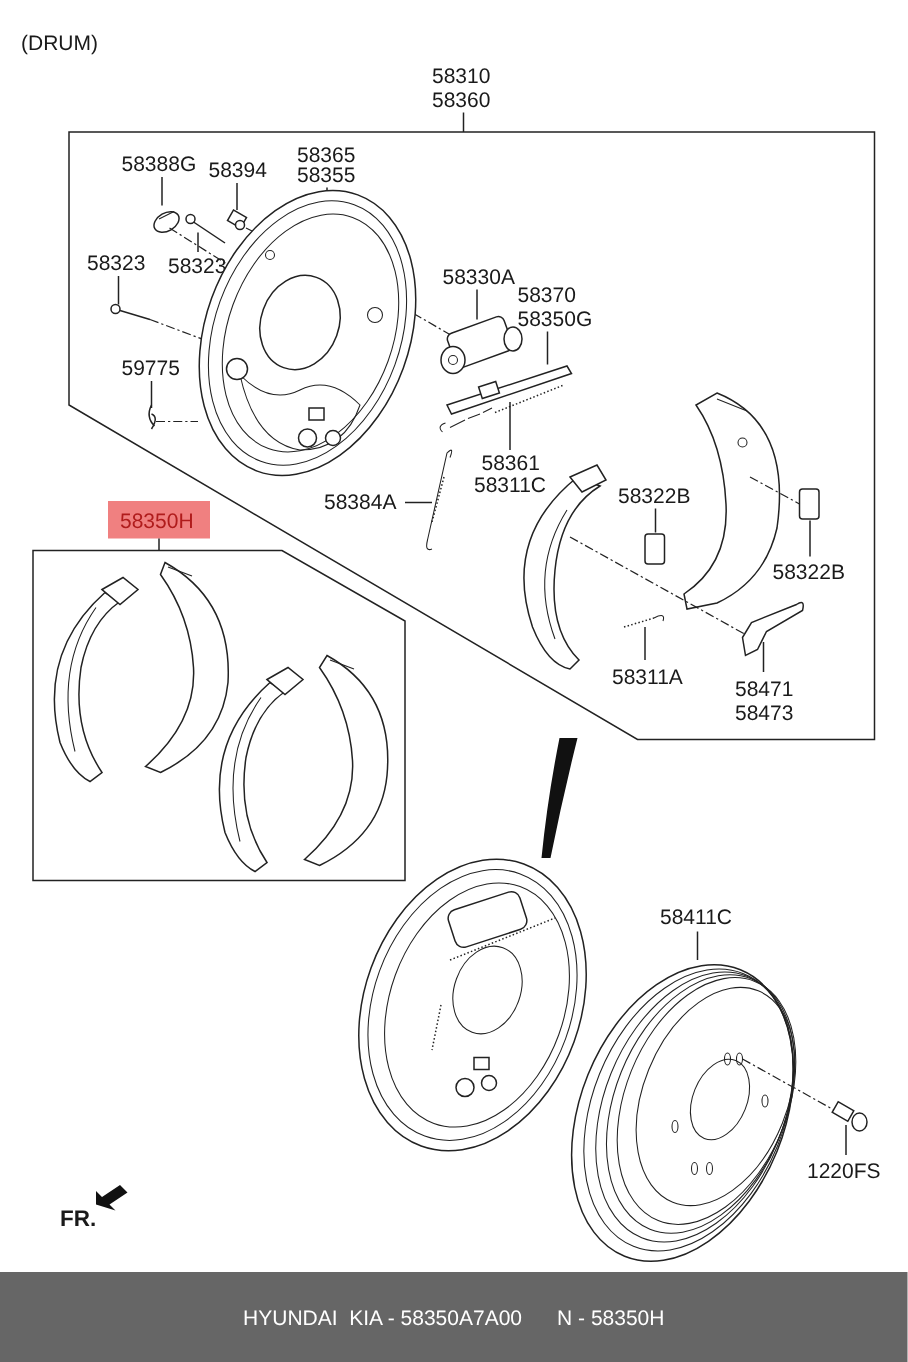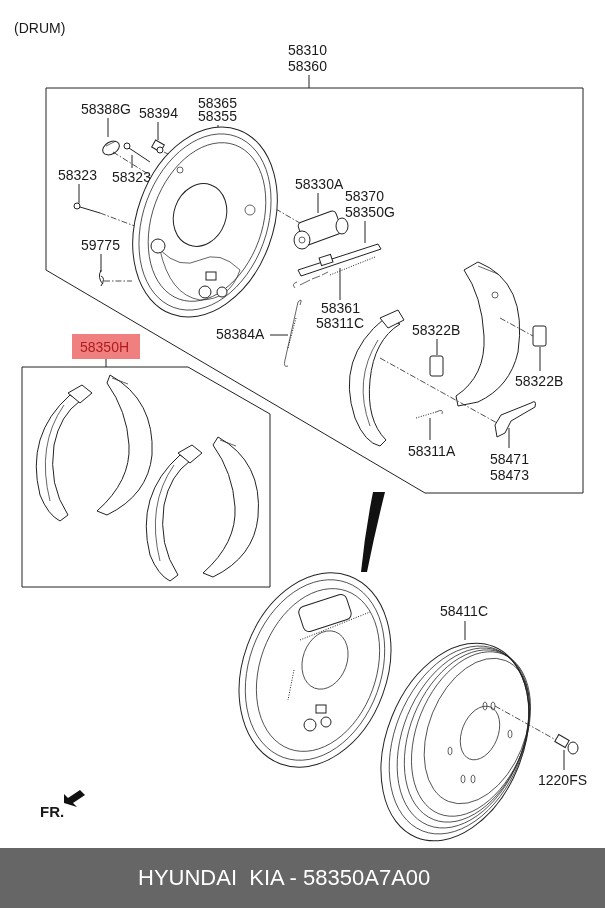--- a/index.html
+++ b/index.html
@@ -6,21 +6,21 @@
   body { width: 605px; height: 908px; position: relative; overflow: hidden; font-family: "Liberation Sans", sans-serif; }
   #diagram { position: absolute; left: 0; top: 0; width: 605px; height: 848px; }
   .lbl { font-family: "Liberation Sans", sans-serif; font-size: 14px; fill: #1a1a1a; }
   .title { font-size: 14px; }
   .ln { stroke: #222; stroke-width: 1; fill: none; }
   .dash { stroke: #222; stroke-width: 0.8; fill: none; stroke-dasharray: 6 2 1.5 2; }
   .part { stroke: #222; stroke-width: 1; fill: #fff; }
   .thin { stroke: #222; stroke-width: 0.7; fill: none; }
   .hl { fill: #f08080; }
   .hltext { fill: #b01c1c; }
-  #footer { position: absolute; left: 0; top: 848px; width: 605px; height: 60px; background: #666666; color: #ffffff; display: flex; align-items: center; justify-content: center; font-family: "Liberation Sans", sans-serif; font-size: 22px; letter-spacing: 0; }
+  #footer { position: absolute; left: 0; top: 848px; width: 605px; height: 60px; background: #666666; color: #ffffff; display: flex; align-items: center; justify-content: center; font-family: "Liberation Sans", sans-serif; font-size: 14px; letter-spacing: 0; }
   #footer span { white-space: pre; }
 </style>
 </head>
 <body>
 
 <svg id="diagram" viewBox="0 0 605 848" xmlns="http://www.w3.org/2000/svg">
 
   <text class="lbl title" x="14" y="33">(DRUM)</text>
 
   <text class="lbl" x="288" y="55">58310</text>
@@ -206,13 +206,14 @@
   <line class="ln" x1="564" y1="750" x2="564" y2="770"></line>
   <text class="lbl" x="538" y="785">1220FS</text>
 
   <text class="lbl" x="40" y="817" style="font-weight:bold;font-size:15px;">FR.</text>
   <path d="M64 803 l0 -9 l4 4 l12 -8 l5 5 l-12 8 l4 4 z" fill="#111"></path>
 </svg>
 
 <div id="footer">
   <span>HYUNDAI  KIA - 58350A7A00</span>
   <span>      </span>
+  <span>N - 58350H</span>
 </div>
 
 </body></html>

